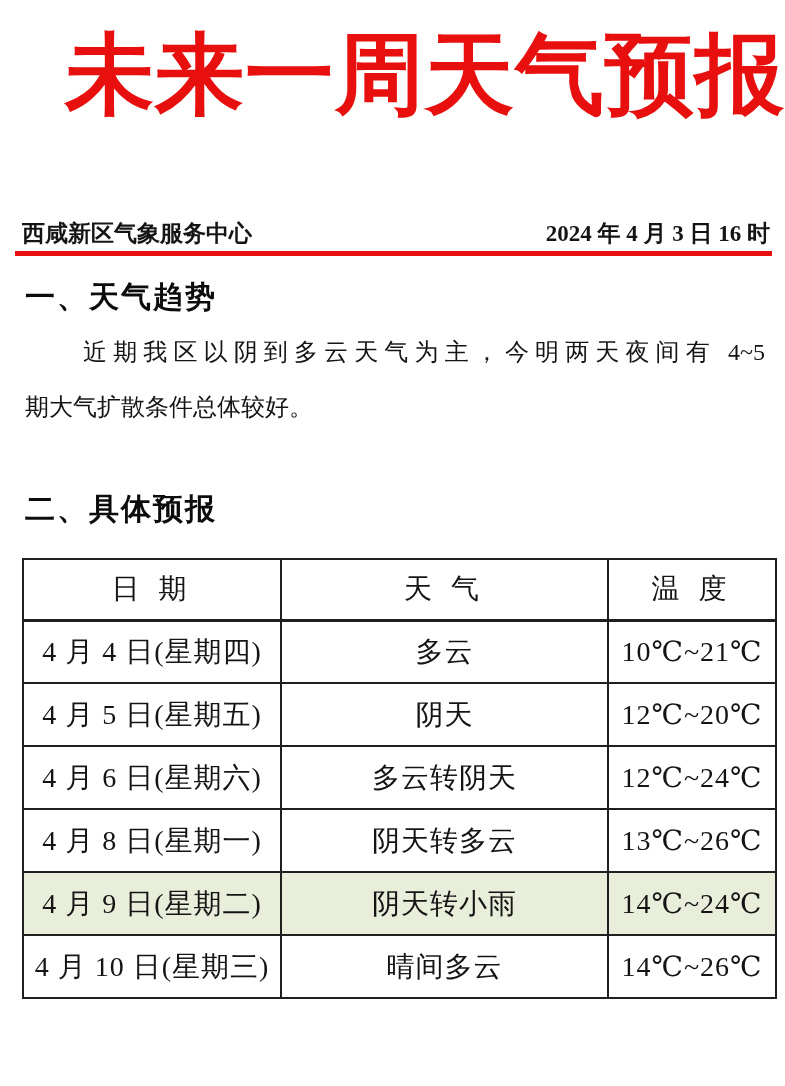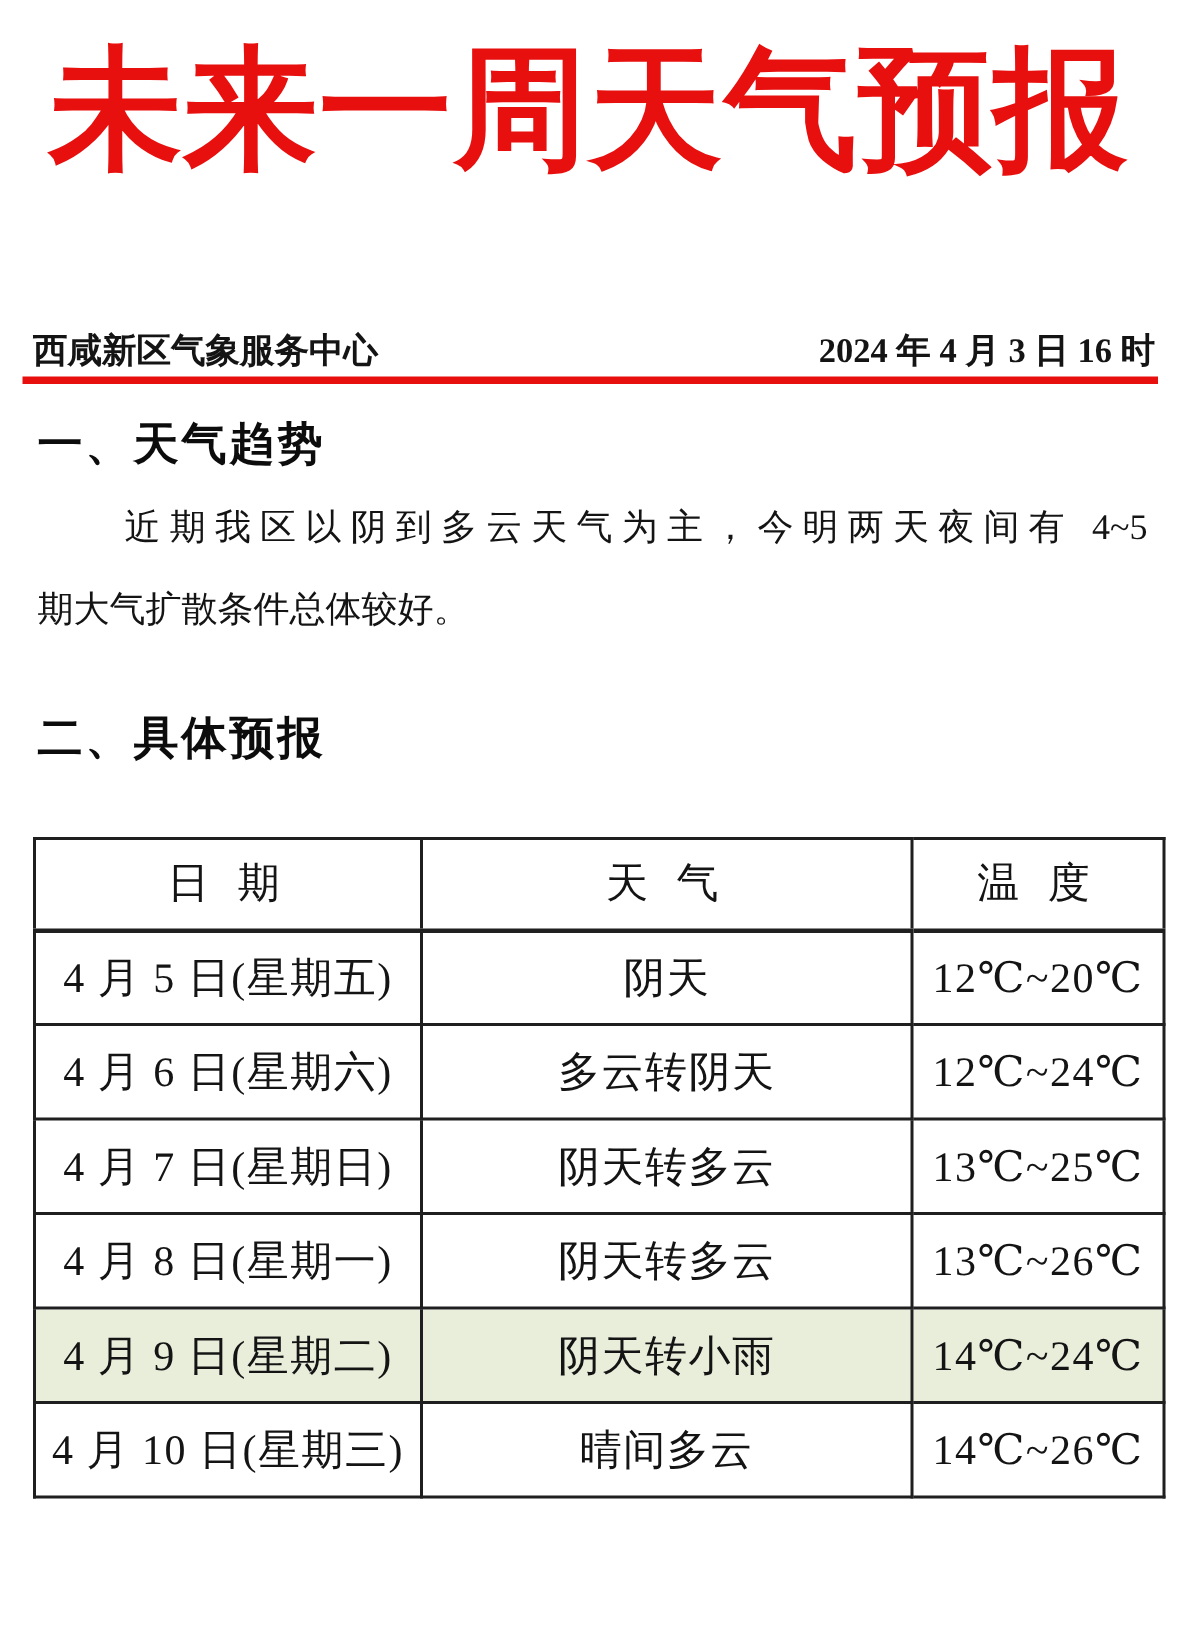--- a/index.html
+++ b/index.html
@@ -18,22 +18,22 @@
     overflow:hidden;
     font-family:"Liberation Serif","DejaVu Serif",serif;
     color:var(--ink);
   }
   
   .doc-title{
     position:absolute;
     top:0; left:0; right:0;
     height:148px;
     line-height:148px;
-    text-align:center;
-    font-family:Liberation Serif, serif;
+    text-align:right;
+    font-family:Liberation Sans, sans-serif;
     font-weight:900;
     font-size:89px;
     letter-spacing:1px;
     color:var(--accent-red);
     white-space:nowrap;
   }
   
   .meta-row{
     position:absolute;
     top:220px; left:15px; width:757px;
@@ -51,21 +51,21 @@
     left:25px;
     font-family:"Liberation Sans","DejaVu Sans",sans-serif;
     font-weight:900;
     font-size:30px;
     line-height:34px;
     color:#0c0c0c;
     letter-spacing:2px;
     white-space:nowrap;
   }
   .heading-trend{top:280px;}
-  .heading-forecast{top:476px;}
+  .heading-forecast{top:492px;}
   .trend-paragraph{
     position:absolute;
     top:325px; left:25px; width:740px;
     font-size:24px;
   }
   .trend-line{
     height:55px;
     line-height:55px;
     text-align:justify;
     text-align-last:justify;
@@ -135,33 +135,33 @@
     </colgroup>
     <thead>
       <tr>
         <th>日  期</th>
         <th>天  气</th>
         <th>温  度</th>
       </tr>
     </thead>
     <tbody>
       <tr>
+        <td>4 月 4 日(星期四)</td>
+        <td>多云</td>
+        <td>10℃~21℃</td>
+      </tr>
+      <tr>
         <td>4 月 5 日(星期五)</td>
         <td>阴天</td>
         <td>12℃~20℃</td>
       </tr>
       <tr>
         <td>4 月 6 日(星期六)</td>
         <td>多云转阴天</td>
         <td>12℃~24℃</td>
-      </tr>
-      <tr>
-        <td>4 月 7 日(星期日)</td>
-        <td>阴天转多云</td>
-        <td>13℃~25℃</td>
       </tr>
       <tr>
         <td>4 月 8 日(星期一)</td>
         <td>阴天转多云</td>
         <td>13℃~26℃</td>
       </tr>
       <tr class="highlight">
         <td>4 月 9 日(星期二)</td>
         <td>阴天转小雨</td>
         <td>14℃~24℃</td>

